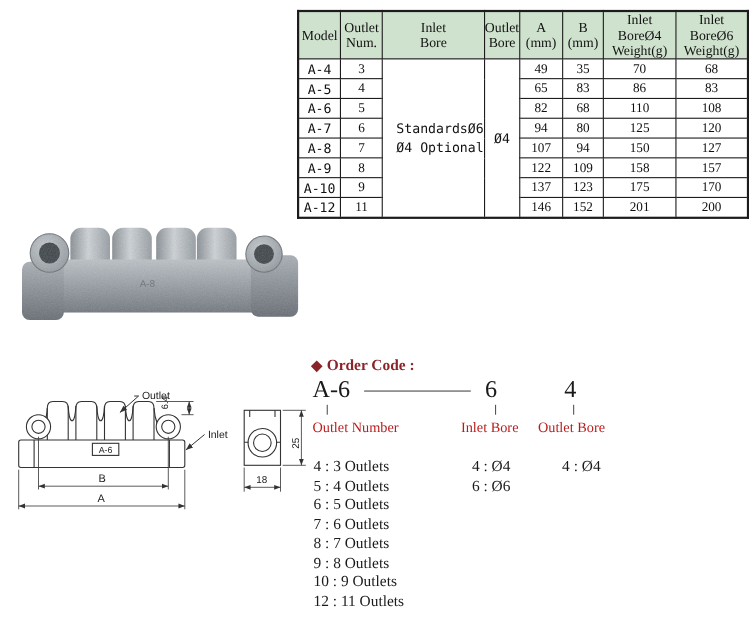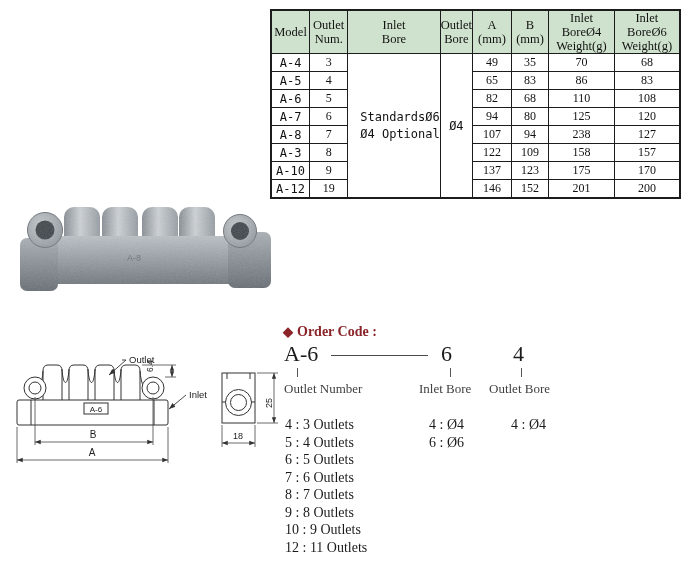--- a/index.html
+++ b/index.html
@@ -21,21 +21,21 @@
   
   .oc-heading{position:absolute;left:283px;top:324px;font-size:14px;font-weight:bold;color:#8b2428;}
   .oc-heading .diamond{font-size:13px;margin-right:4px;}
   .oc-big{position:absolute;font-size:22px;color:#1a1a1a;line-height:1;}
   .oc-model{left:284px;top:343px;}
   .oc-inlet{left:441px;top:343px;}
   .oc-outlet{left:513px;top:343px;}
   .oc-line{position:absolute;left:331px;top:355px;width:97px;border-top:1.5px solid #4a4a4a;}
   .oc-tick{position:absolute;width:1px;height:9px;background:#555;top:368px;}
   .t1{left:297px;} .t2{left:450px;} .t3{left:521px;}
-  .oc-col-label{position:absolute;top:381px;font-size:13px;color:#404040;}
+  .oc-col-label{position:absolute;top:381px;font-size:13px;color:#b91c1c;}
   .l1{left:284px;} .l2{left:419px;} .l3{left:489px;}
   .oc-list{position:absolute;top:416px;margin:0;padding:0;list-style:none;
            font-size:14px;line-height:17.5px;color:#1a1a1a;}
   .ol1{left:285px;} .ol2{left:429px;} .ol3{left:511px;}
 </style>
 </head>
 <body>
 
 <div class="canvas">
 
@@ -101,42 +101,42 @@
           <td>94</td>
           <td>80</td>
           <td>125</td>
           <td>120</td>
         </tr>
         <tr>
           <td class="mono">A-8</td>
           <td>7</td>
           <td>107</td>
           <td>94</td>
-          <td>238</td>
+          <td>150</td>
           <td>127</td>
         </tr>
         <tr>
-          <td class="mono">A-3</td>
+          <td class="mono">A-9</td>
           <td>8</td>
           <td>122</td>
           <td>109</td>
           <td>158</td>
           <td>157</td>
         </tr>
         <tr>
           <td class="mono">A-10</td>
           <td>9</td>
           <td>137</td>
           <td>123</td>
           <td>175</td>
           <td>170</td>
         </tr>
         <tr>
           <td class="mono">A-12</td>
-          <td>19</td>
+          <td>11</td>
           <td>146</td>
           <td>152</td>
           <td>201</td>
           <td>200</td>
         </tr>
       </tbody>
   </table>
 
   <svg class="photo-svg" width="262" height="100" viewBox="0 0 262 100">
     <defs>

